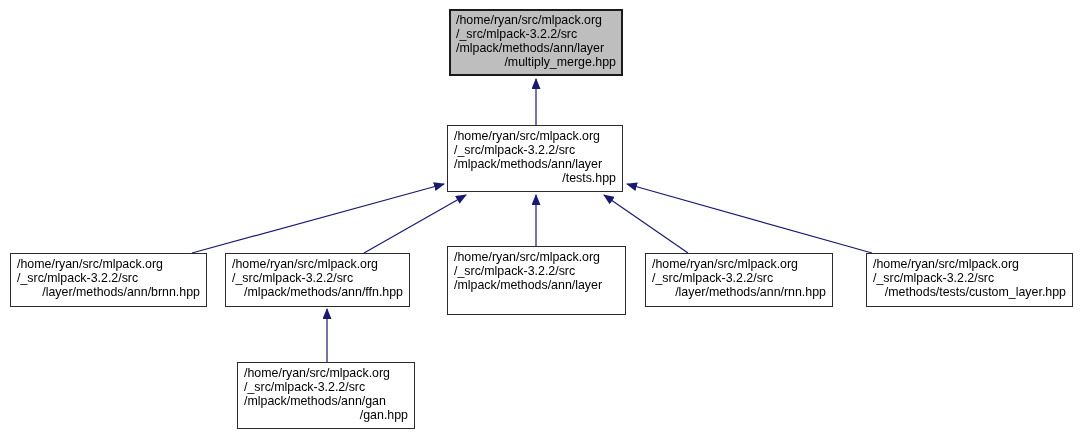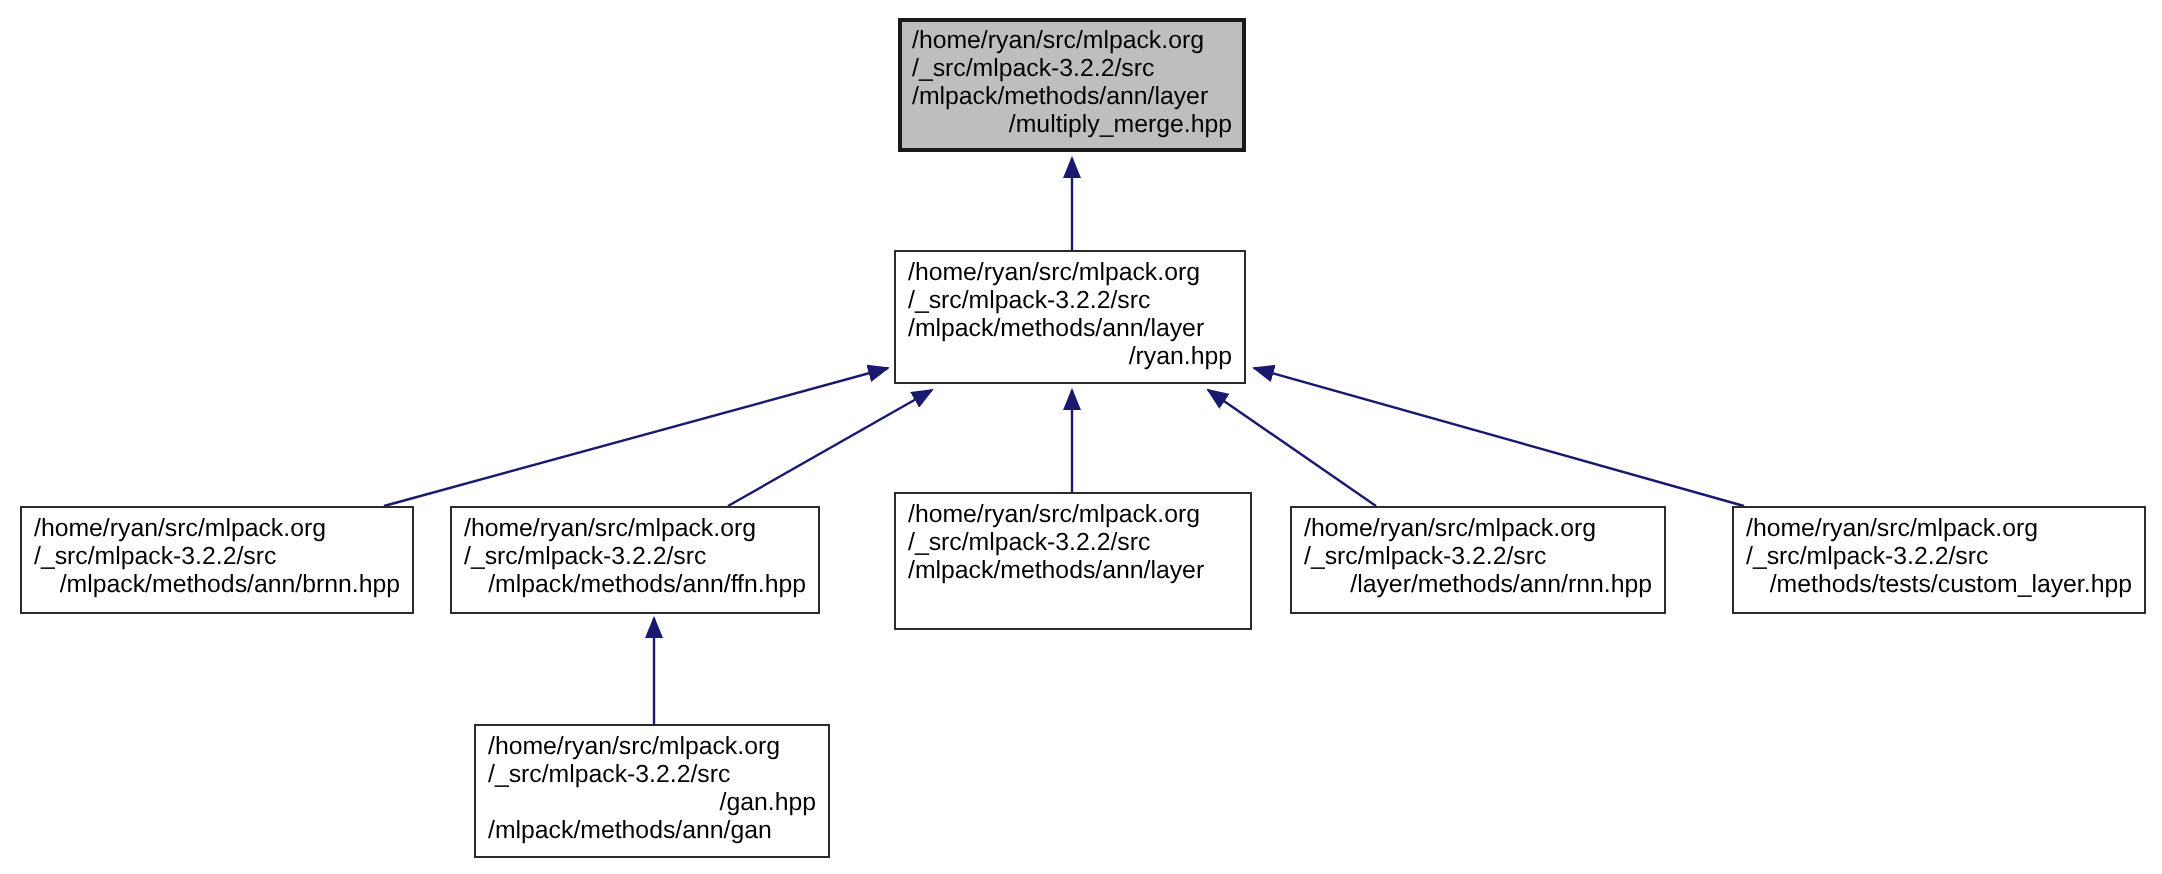--- a/index.html
+++ b/index.html
@@ -67,27 +67,27 @@
     <span class="ln">/home/ryan/src/mlpack.org</span>
     <span class="ln">/_src/mlpack-3.2.2/src</span>
     <span class="ln">/mlpack/methods/ann/layer</span>
     <span class="ln last">/multiply_merge.hpp</span>
   </div>
 
   <div class="node" style="left:447px; top:125px; width:176px; height:67px;">
     <span class="ln">/home/ryan/src/mlpack.org</span>
     <span class="ln">/_src/mlpack-3.2.2/src</span>
     <span class="ln">/mlpack/methods/ann/layer</span>
-    <span class="ln last">/ryan.hpp</span>
+    <span class="ln last">/tests.hpp</span>
   </div>
 
   <div class="node" style="left:10px; top:253px; width:197px; height:54px;">
     <span class="ln">/home/ryan/src/mlpack.org</span>
     <span class="ln">/_src/mlpack-3.2.2/src</span>
-    <span class="ln last">/mlpack/methods/ann/brnn.hpp</span>
+    <span class="ln last">/layer/methods/ann/brnn.hpp</span>
   </div>
 
   <div class="node" style="left:225px; top:253px; width:185px; height:54px;">
     <span class="ln">/home/ryan/src/mlpack.org</span>
     <span class="ln">/_src/mlpack-3.2.2/src</span>
     <span class="ln last">/mlpack/methods/ann/ffn.hpp</span>
   </div>
 
   <div class="node" style="left:447px; top:246px; width:179px; height:69px;">
     <span class="ln">/home/ryan/src/mlpack.org</span>
@@ -103,17 +103,17 @@
 
   <div class="node" style="left:866px; top:253px; width:207px; height:54px;">
     <span class="ln">/home/ryan/src/mlpack.org</span>
     <span class="ln">/_src/mlpack-3.2.2/src</span>
     <span class="ln last">/methods/tests/custom_layer.hpp</span>
   </div>
 
   <div class="node" style="left:237px; top:362px; width:178px; height:67px;">
     <span class="ln">/home/ryan/src/mlpack.org</span>
     <span class="ln">/_src/mlpack-3.2.2/src</span>
+    <span class="ln">/mlpack/methods/ann/gan</span>
     <span class="ln last">/gan.hpp</span>
-    <span class="ln">/mlpack/methods/ann/gan</span>
   </div>
 
 </div>
 
 </body></html>

